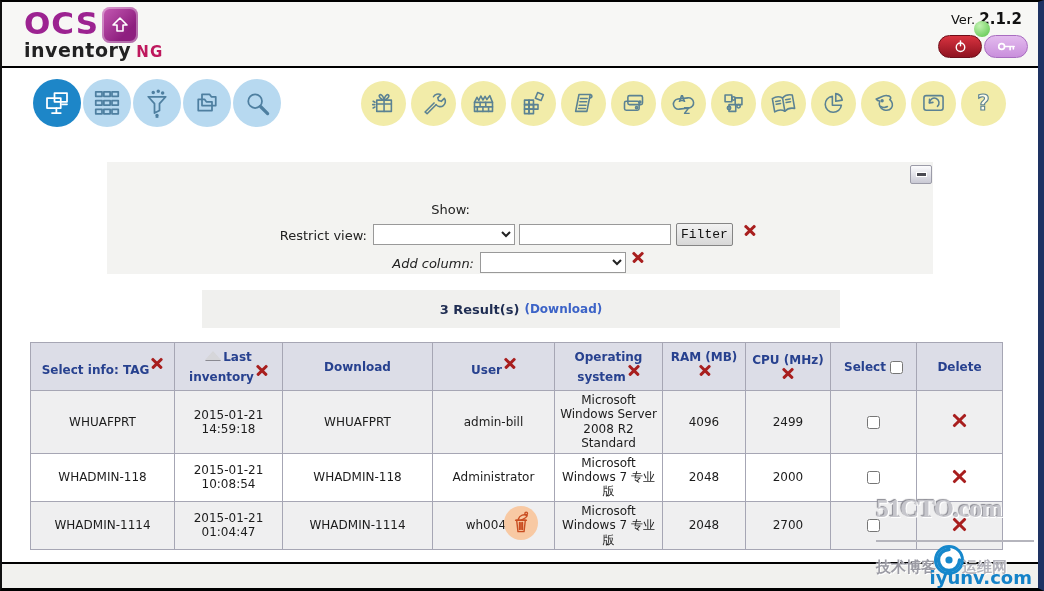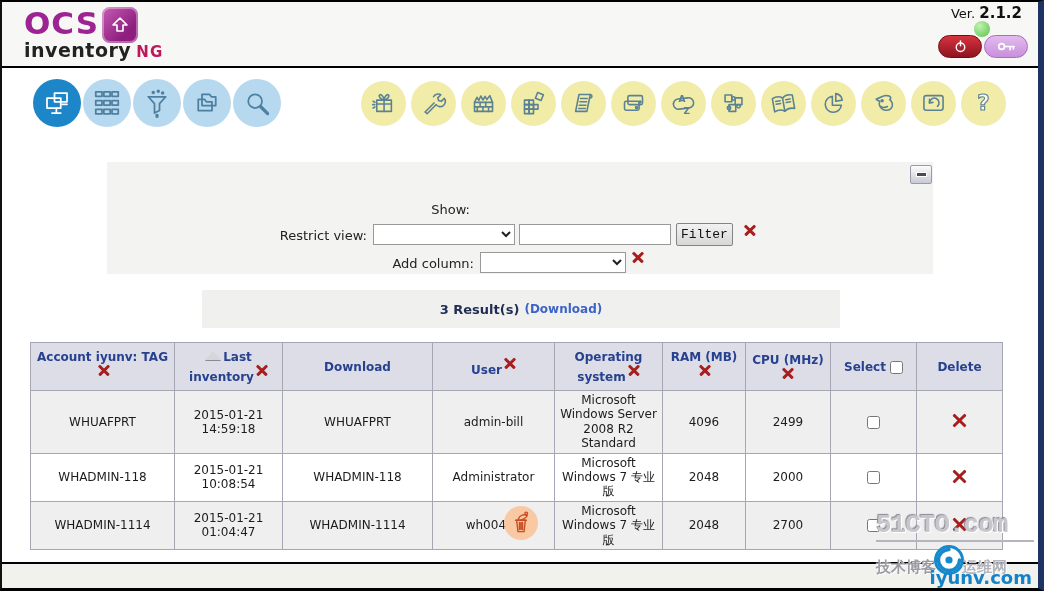--- a/index.html
+++ b/index.html
@@ -16,21 +16,21 @@
   .logo { position:absolute; left:22px; top:7px; }
   .logo-row1 { display:flex; align-items:flex-start; }
   .logo-ocs { font-size:31px; font-weight:800; letter-spacing:1px; color:#9c2391; line-height:28px; }
   .logo-sq { width:36px; height:36px; margin-left:3px; margin-top:-2px; border-radius:8px;
              background:linear-gradient(135deg,#c75cb5 0%,#8e1f7f 70%);
              display:flex; align-items:center; justify-content:center;
              box-shadow:inset 0 0 0 2px rgba(255,255,255,.35); }
   .logo-row2 { margin-top:-4px; }
   .logo-inv { font-size:19px; font-weight:800; color:#222; letter-spacing:.5px; }
   .logo-ng  { font-size:15px; font-weight:800; color:#be185d; letter-spacing:1px; }
-  .version { position:absolute; right:16px; top:2px; font-size:13px; color:#111; }
+  .version { position:absolute; right:16px; top:8px; font-size:13px; color:#111; }
   .version b { font-size:15px; }
   .status-dot { position:absolute; right:48px; top:19px; width:16px; height:16px; border-radius:50%;
                 background:radial-gradient(circle at 35% 30%, #c2f2b2, #57c346); }
   .session-btns { position:absolute; right:10px; top:33px; display:flex; gap:2px; }
   .pill { width:44px; height:23px; border-radius:12px; display:flex; align-items:center;
           justify-content:center; cursor:pointer; }
   .pill-power { background:linear-gradient(#d8333f,#8f1220); border:1px solid #6d0d18; }
   .pill-key { background:linear-gradient(#e3bbee,#c98fdc); border:1px solid #a86cc0; }
 
   
@@ -93,23 +93,23 @@
 
   
   .trash-wrap { position:absolute; left:502px; top:504px; width:34px; height:34px; border-radius:50%;
                 background:#f8c9a3; display:flex; align-items:center; justify-content:center; cursor:pointer; }
   .trash-wrap svg { stroke:#c94d20; fill:none; stroke-width:1.3; stroke-linecap:round; stroke-linejoin:round; }
 
   
   .footer { position:absolute; left:0; bottom:0; width:100%; height:26px; background:#f1f1ee;
             border-top:2px solid #000; }
   .watermark { position:absolute; right:4px; bottom:0px; width:158px; z-index:5; text-align:left; }
-  .wm1 { font-family:Liberation Mono, monospace; font-weight:bold; font-size:26px;
+  .wm1 { font-family:Liberation Serif, serif; font-weight:bold; font-size:26px;
          letter-spacing:-1px; color:#c6c6cc; text-shadow:1px 1px 0 #ffffff, -1px -1px 1px #8a8a92;
-         border-bottom:2px solid #b5b5bd; line-height:1; padding-bottom:2px; }
+         border-bottom:2px solid #b5b5bd; line-height:1; padding-bottom:18px; }
   .wm2 { display:flex; align-items:flex-end; margin-top:1px; }
   .wm2-left  { font-size:15px; font-weight:bold; color:#9b9ba4; text-shadow:1px 1px 0 #fff; }
   .wm2-right { font-size:15px; font-weight:bold; color:#b3b3bc; text-shadow:1px 1px 0 #fff; }
   .wm-swirl { margin:0 -4px; }
   .wm3 { font-size:18px; font-weight:bold; color:#1482c8; text-align:right; margin-top:-10px; padding-right:2px; }
 </style>
 </head>
 <body>
 
 <div class="frame">
@@ -309,21 +309,21 @@
     <select class="sel" style="left:266px; top:62px; width:142px;">
       <option></option>
     </select>
     <input class="txt" style="left: 412px; top: 62px; width: 152px;" value="">
     <button class="filter-btn" style="left:569px; top:61px;">Filter</button>
     <span class="xmark" style="position:absolute; left:637px; top:62px;">
         <i></i>
         <i></i>
       </span>
 
-    <span class="fp-label" style="left:0; width:367px; top:91px;">Add column:</span>
+    <span class="fp-label" style="left:0; width:367px; top:91px;font-style:italic;">Add column:</span>
     <select class="sel" style="left:373px; top:90px; width:146px;">
       <option></option>
     </select>
     <span class="xmark" style="position:absolute; left:525px; top:89px;">
         <i></i>
         <i></i>
       </span>
   </div>
 
   <div class="results-bar">
@@ -339,21 +339,21 @@
         <col style="width:122px">
       <col style="width:108px">
         <col style="width:83px">
         <col style="width:85px">
         <col style="width:86px">
         <col style="width:86px">
     </colgroup>
     <thead>
       <tr>
         <th>
-          <span>Account iyunv: TAG</span><span class="xmark hdr-x"><i></i><i></i></span>
+          <span>Select info: TAG</span><span class="xmark hdr-x"><i></i><i></i></span>
         </th>
         <th>
           <span class="sort-tri"></span><span>Last inventory</span><span class="xmark hdr-x"><i></i><i></i></span>
         </th>
         <th>
           <span>Download</span>
         </th>
         <th>
           <span>User</span><span class="xmark hdr-x"><i></i><i></i></span>
         </th>

